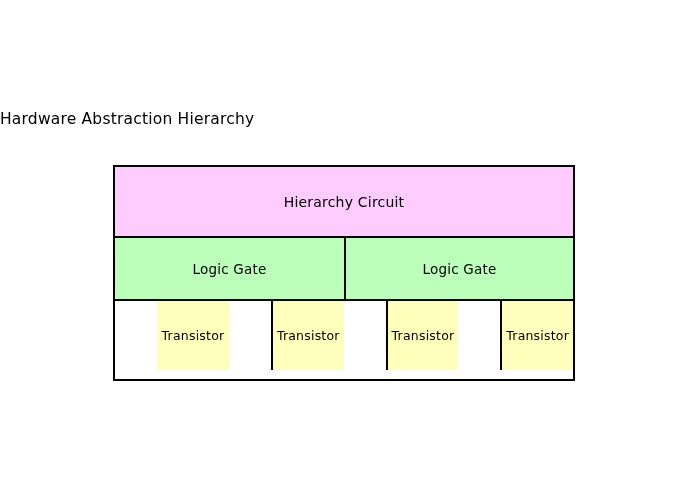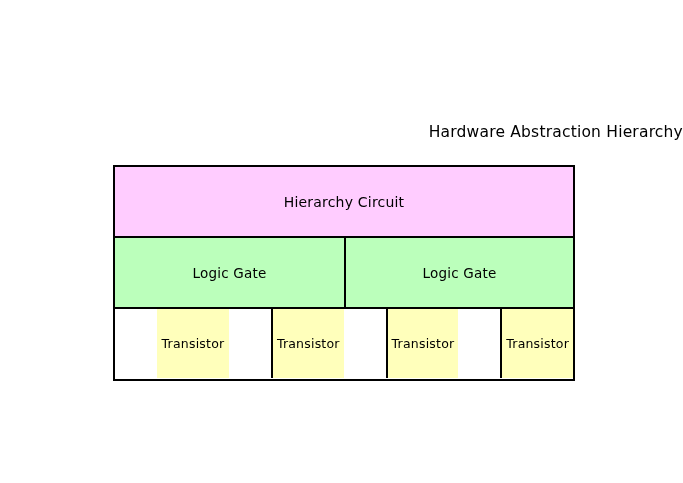--- a/index.html
+++ b/index.html
@@ -21,23 +21,23 @@
     top: 0;
     width: 683px;
     height: 483px;
     background: #ffffff;
   }
 
   
   #diagram-title {
     position: absolute;
     left: 0;
-    top: 122px;
+    top: 109px;
     width: 683px;
-    text-align: right;
+    text-align: left;
     font-size: 15.5px;
     font-weight: 500;
     letter-spacing: 0.2px;
     color: #000000;
     white-space: nowrap;
     line-height: 20px;
   }
 
   
   #hierarchy {
@@ -52,21 +52,21 @@
     flex-direction: column;
   }
 
   .hier-row {
     display: flex;
     flex-direction: row;
     box-sizing: border-box;
     width: 100%;
   }
   .hier-row.row-ic    { height: 69px; }
-  .hier-row.row-gate  { height: 71px; border-top: 2.5px solid #000000; }
+  .hier-row.row-gate  { height: 63px; border-top: 2.5px solid #000000; }
   .hier-row.row-trans { height: 71px; border-top: 2.5px solid #000000; }
 
   .hier-cell {
     box-sizing: border-box;
     display: flex;
     align-items: center;
     justify-content: center;
     color: #000000;
     white-space: nowrap;
     overflow: hidden;

